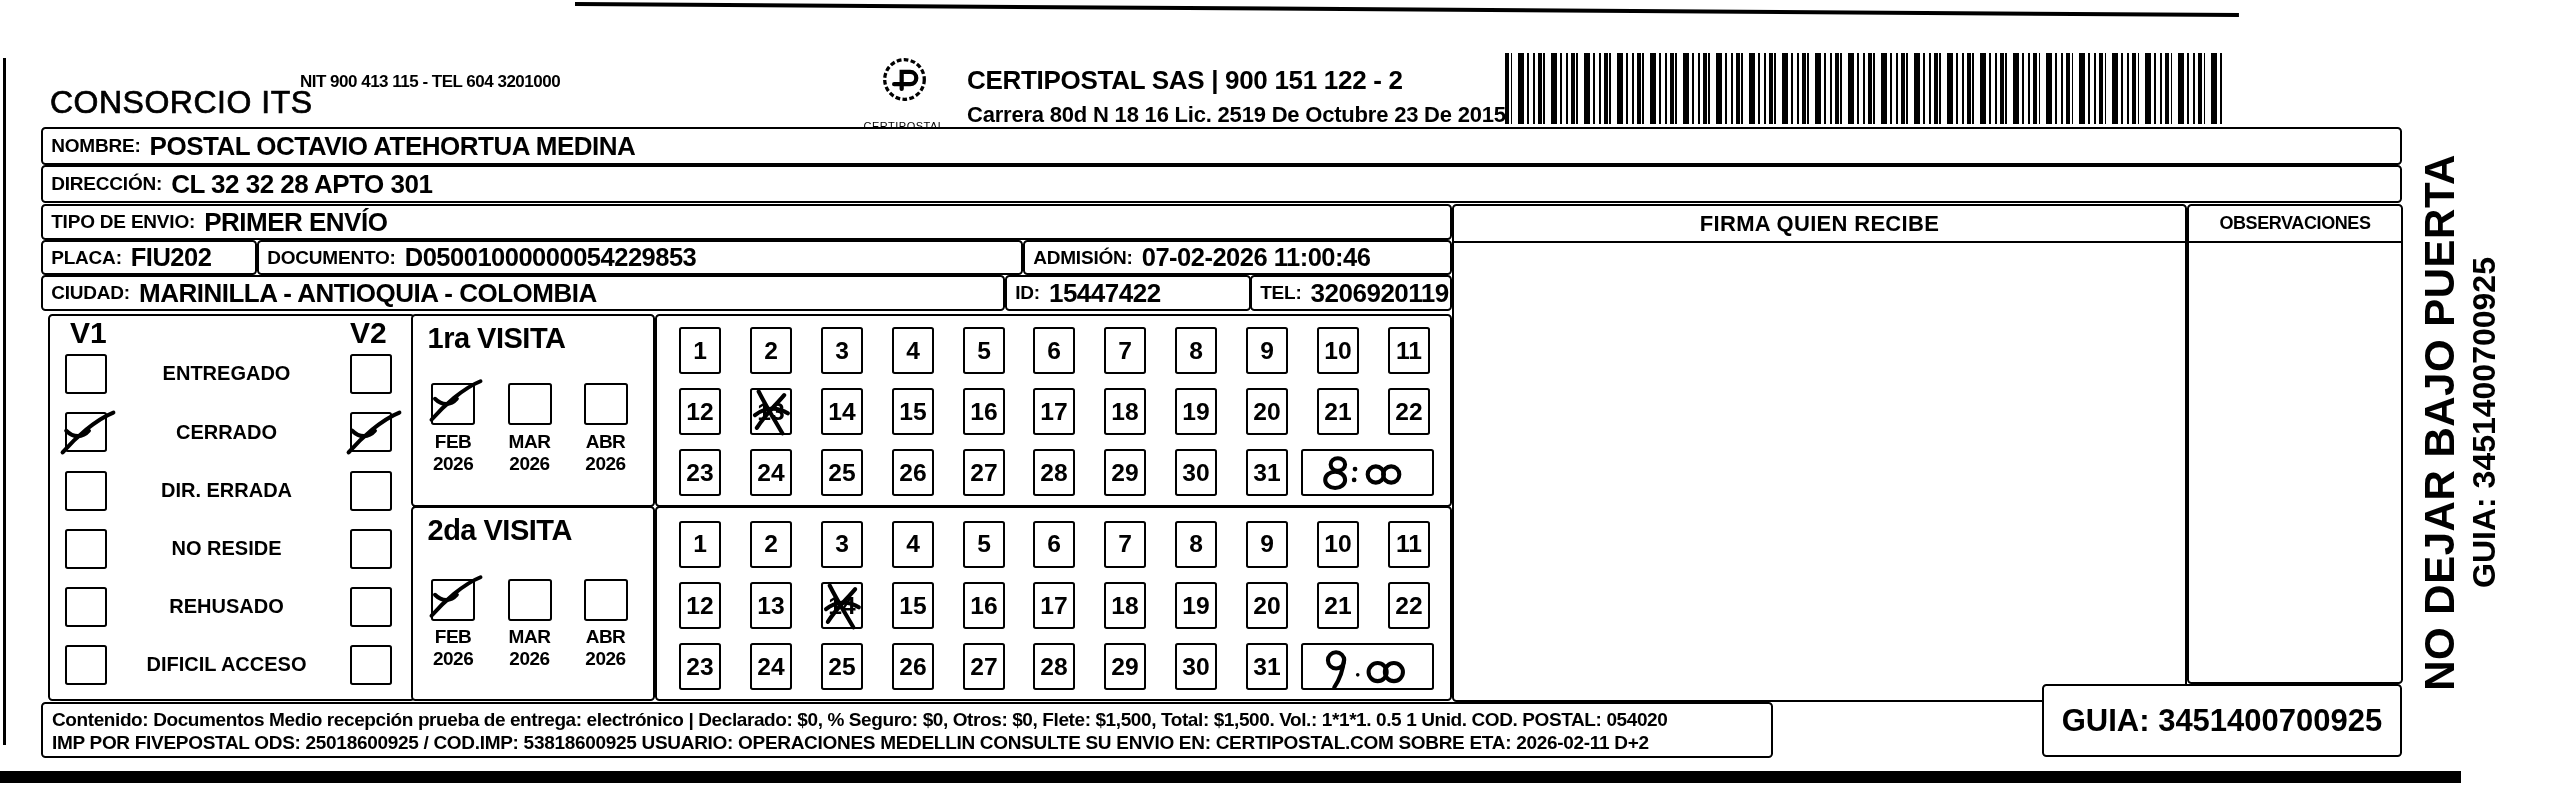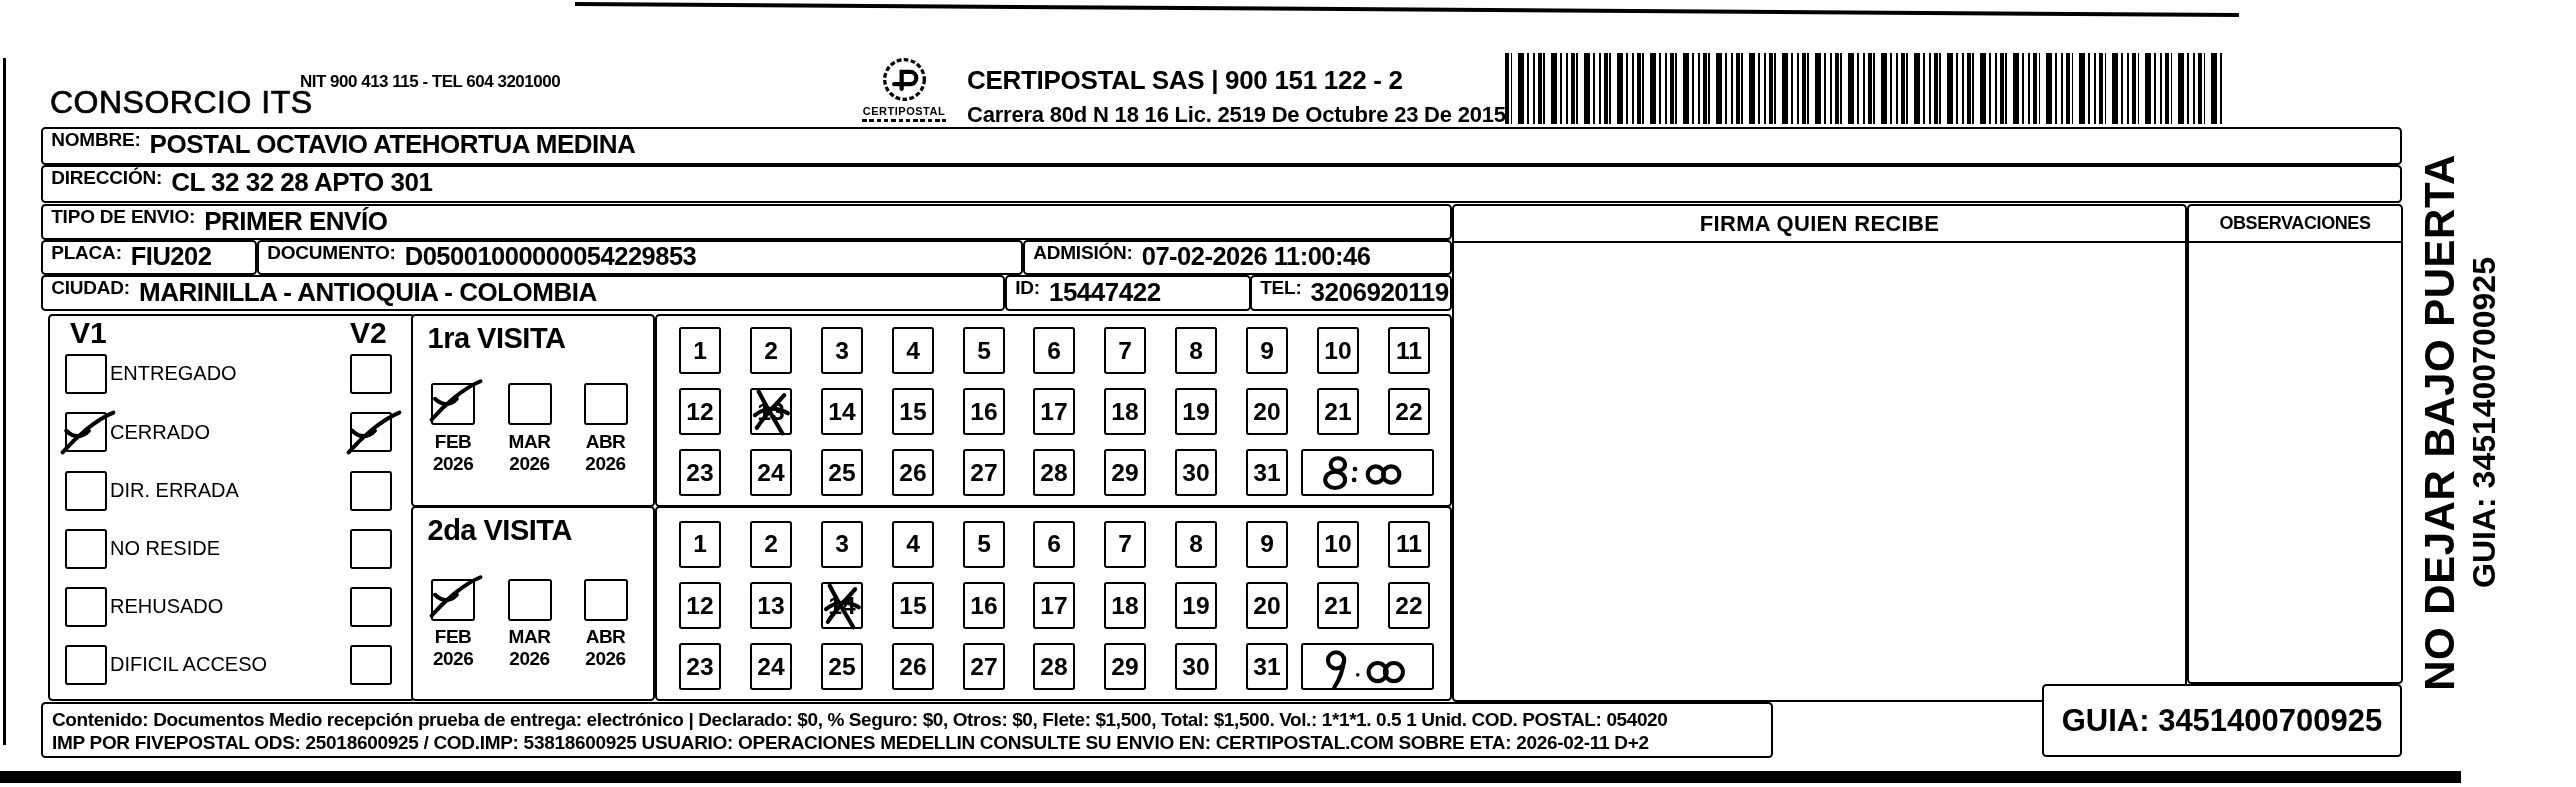--- a/index.html
+++ b/index.html
@@ -1,35 +1,35 @@
 <!DOCTYPE html>
 <html style="font-size:14.5px"><head>
 <meta charset="utf-8">
 <style>
   html,body{margin:0;padding:0}
   body{
     width:2576px;height:787px;position:relative;background:#fff;
     font-family:"Liberation Sans",sans-serif;color:#000;overflow:hidden;
   }
   .box{position:absolute;border:2.7px solid #000;border-radius:4.5px;background:#fff;box-sizing:border-box}
-  .rowbox{display:flex;padding:0 8.2px;gap:9px}
+  .rowbox{display:flex;align-items:center;padding:0 8.2px;gap:9px}
   .lbl{font-weight:bold;font-size:19px;letter-spacing:-0.2px;white-space:nowrap}
   .val{font-weight:bold;font-size:26px;letter-spacing:-0.5px;white-space:nowrap}
 
   
   #scan-top{position:absolute;left:575px;top:1.8px;width:1664px;height:3.6px;background:#000;transform:rotate(0.38deg);transform-origin:0 0}
   #scan-left{position:absolute;left:2.7px;top:58px;width:3.6px;height:687px;background:#000}
   #bottom-bar{position:absolute;left:0;top:771px;width:2461px;height:11.8px;background:#000}
 
   
   #company-name{position:absolute;left:50px;top:84px;font-size:32px;letter-spacing:0.5px;-webkit-text-stroke:0.7px #000}
   #company-info{position:absolute;left:300px;top:67px;font-size:17px;font-weight:bold;line-height:30px;letter-spacing:-0.5px;white-space:nowrap}
   #logo{position:absolute;left:853px;top:55px;width:102px;text-align:center}
   #logo svg{display:block;margin:0 auto}
-  .logo-text{font-size:11px;font-weight:bold;letter-spacing:0.5px;margin-top:1px}
+  .logo-text{font-size:11px;font-weight:normal;letter-spacing:0.5px;margin-top:16px}
   .logo-tagline{height:3.6px;margin:1.8px 9px 0;background:repeating-linear-gradient(90deg,#000 0 4.5px,transparent 4.5px 7.3px)}
   #operator-info{position:absolute;left:967px;top:65px;white-space:nowrap}
   .op1{font-size:26px;font-weight:bold;letter-spacing:-0.3px}
   .op2{font-size:22px;font-weight:bold;margin-top:5.5px;letter-spacing:-0.2px}
   #barcode{position:absolute;left:1505px;top:53px;width:718px;height:71px;
     background:repeating-linear-gradient(90deg,#000 0 3.6px,#fff 3.6px 5.5px,#000 5.5px 7.3px,#fff 7.3px 12.7px,#000 12.7px 19px,#fff 19px 22px,#000 22px 23.6px,#fff 23.6px 28px,#000 28px 30px,#fff 30px 33px)}
 
   
   #box-nombre{left:41px;top:127px;width:2361px;height:38px}
   #box-direccion{left:41px;top:165px;width:2361px;height:38px}
@@ -47,21 +47,21 @@
   #box-id{left:1005px;top:275px;width:246px;height:36px}
   #box-tel{left:1250px;top:275px;width:202px;height:36px}
   .h38 .val{font-size:25.5px}
 
   
   #box-status{left:48px;top:314px;width:367px;height:387px}
   .vhead{position:absolute;top:0px;font-size:30px;font-weight:bold}
   #v1-head{left:20px}
   #v2-head{left:300px}
   .checkbox{position:absolute;width:42px;height:40px;border:2.7px solid #000;border-radius:2.7px;box-sizing:border-box;background:#fff}
-  .status-label{position:absolute;left:60px;width:233px;font-size:20px;font-weight:normal;white-space:nowrap}
+  .status-label{position:absolute;left:60px;width:233px;text-align:center;font-size:20px;font-weight:bold;white-space:nowrap}
 
   
   #box-visita1{left:411px;top:314px;width:244px;height:193px}
   #box-visita2{left:411px;top:506px;width:244px;height:195px}
   .visit-title{position:absolute;left:14.5px;top:5.5px;font-size:29px;font-weight:bold;letter-spacing:-0.5px;white-space:nowrap}
   .month-label{position:absolute;width:73px;text-align:center;font-weight:bold;font-size:19px;line-height:22px;letter-spacing:-0.5px}
 
   
   #box-grid1{left:655px;top:314px;width:797px;height:193px}
   #box-grid2{left:655px;top:506px;width:797px;height:195px}

